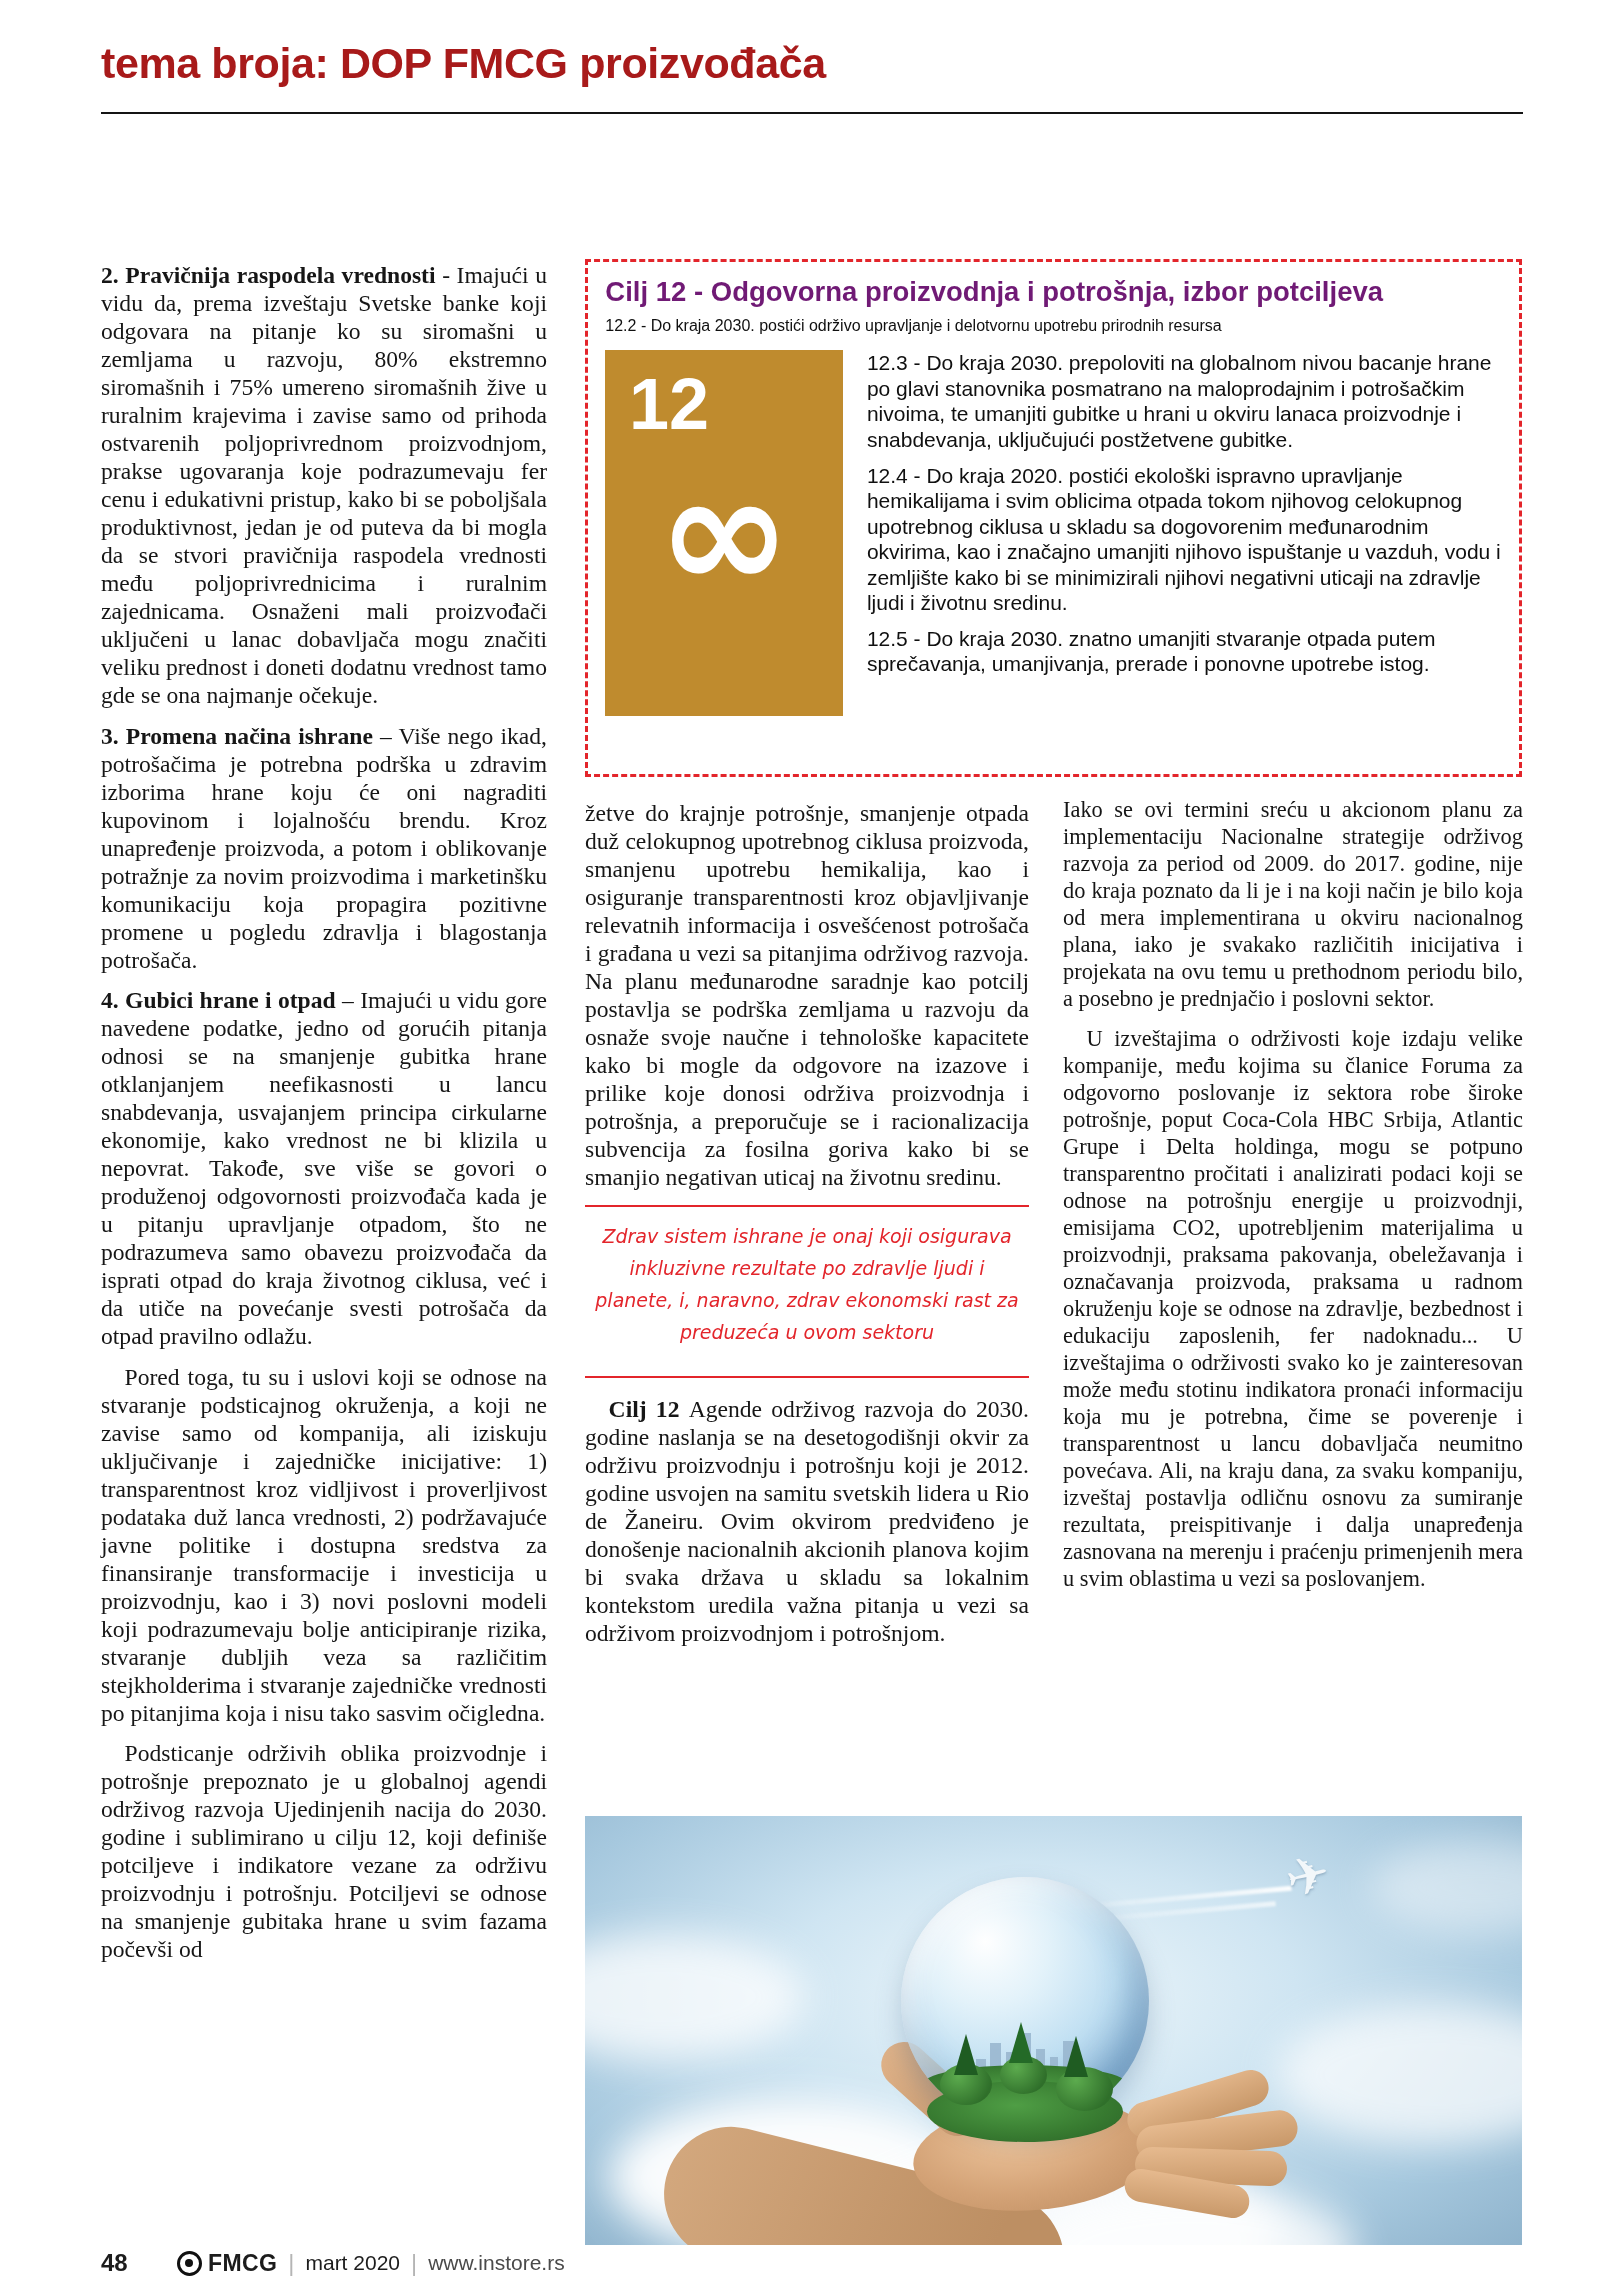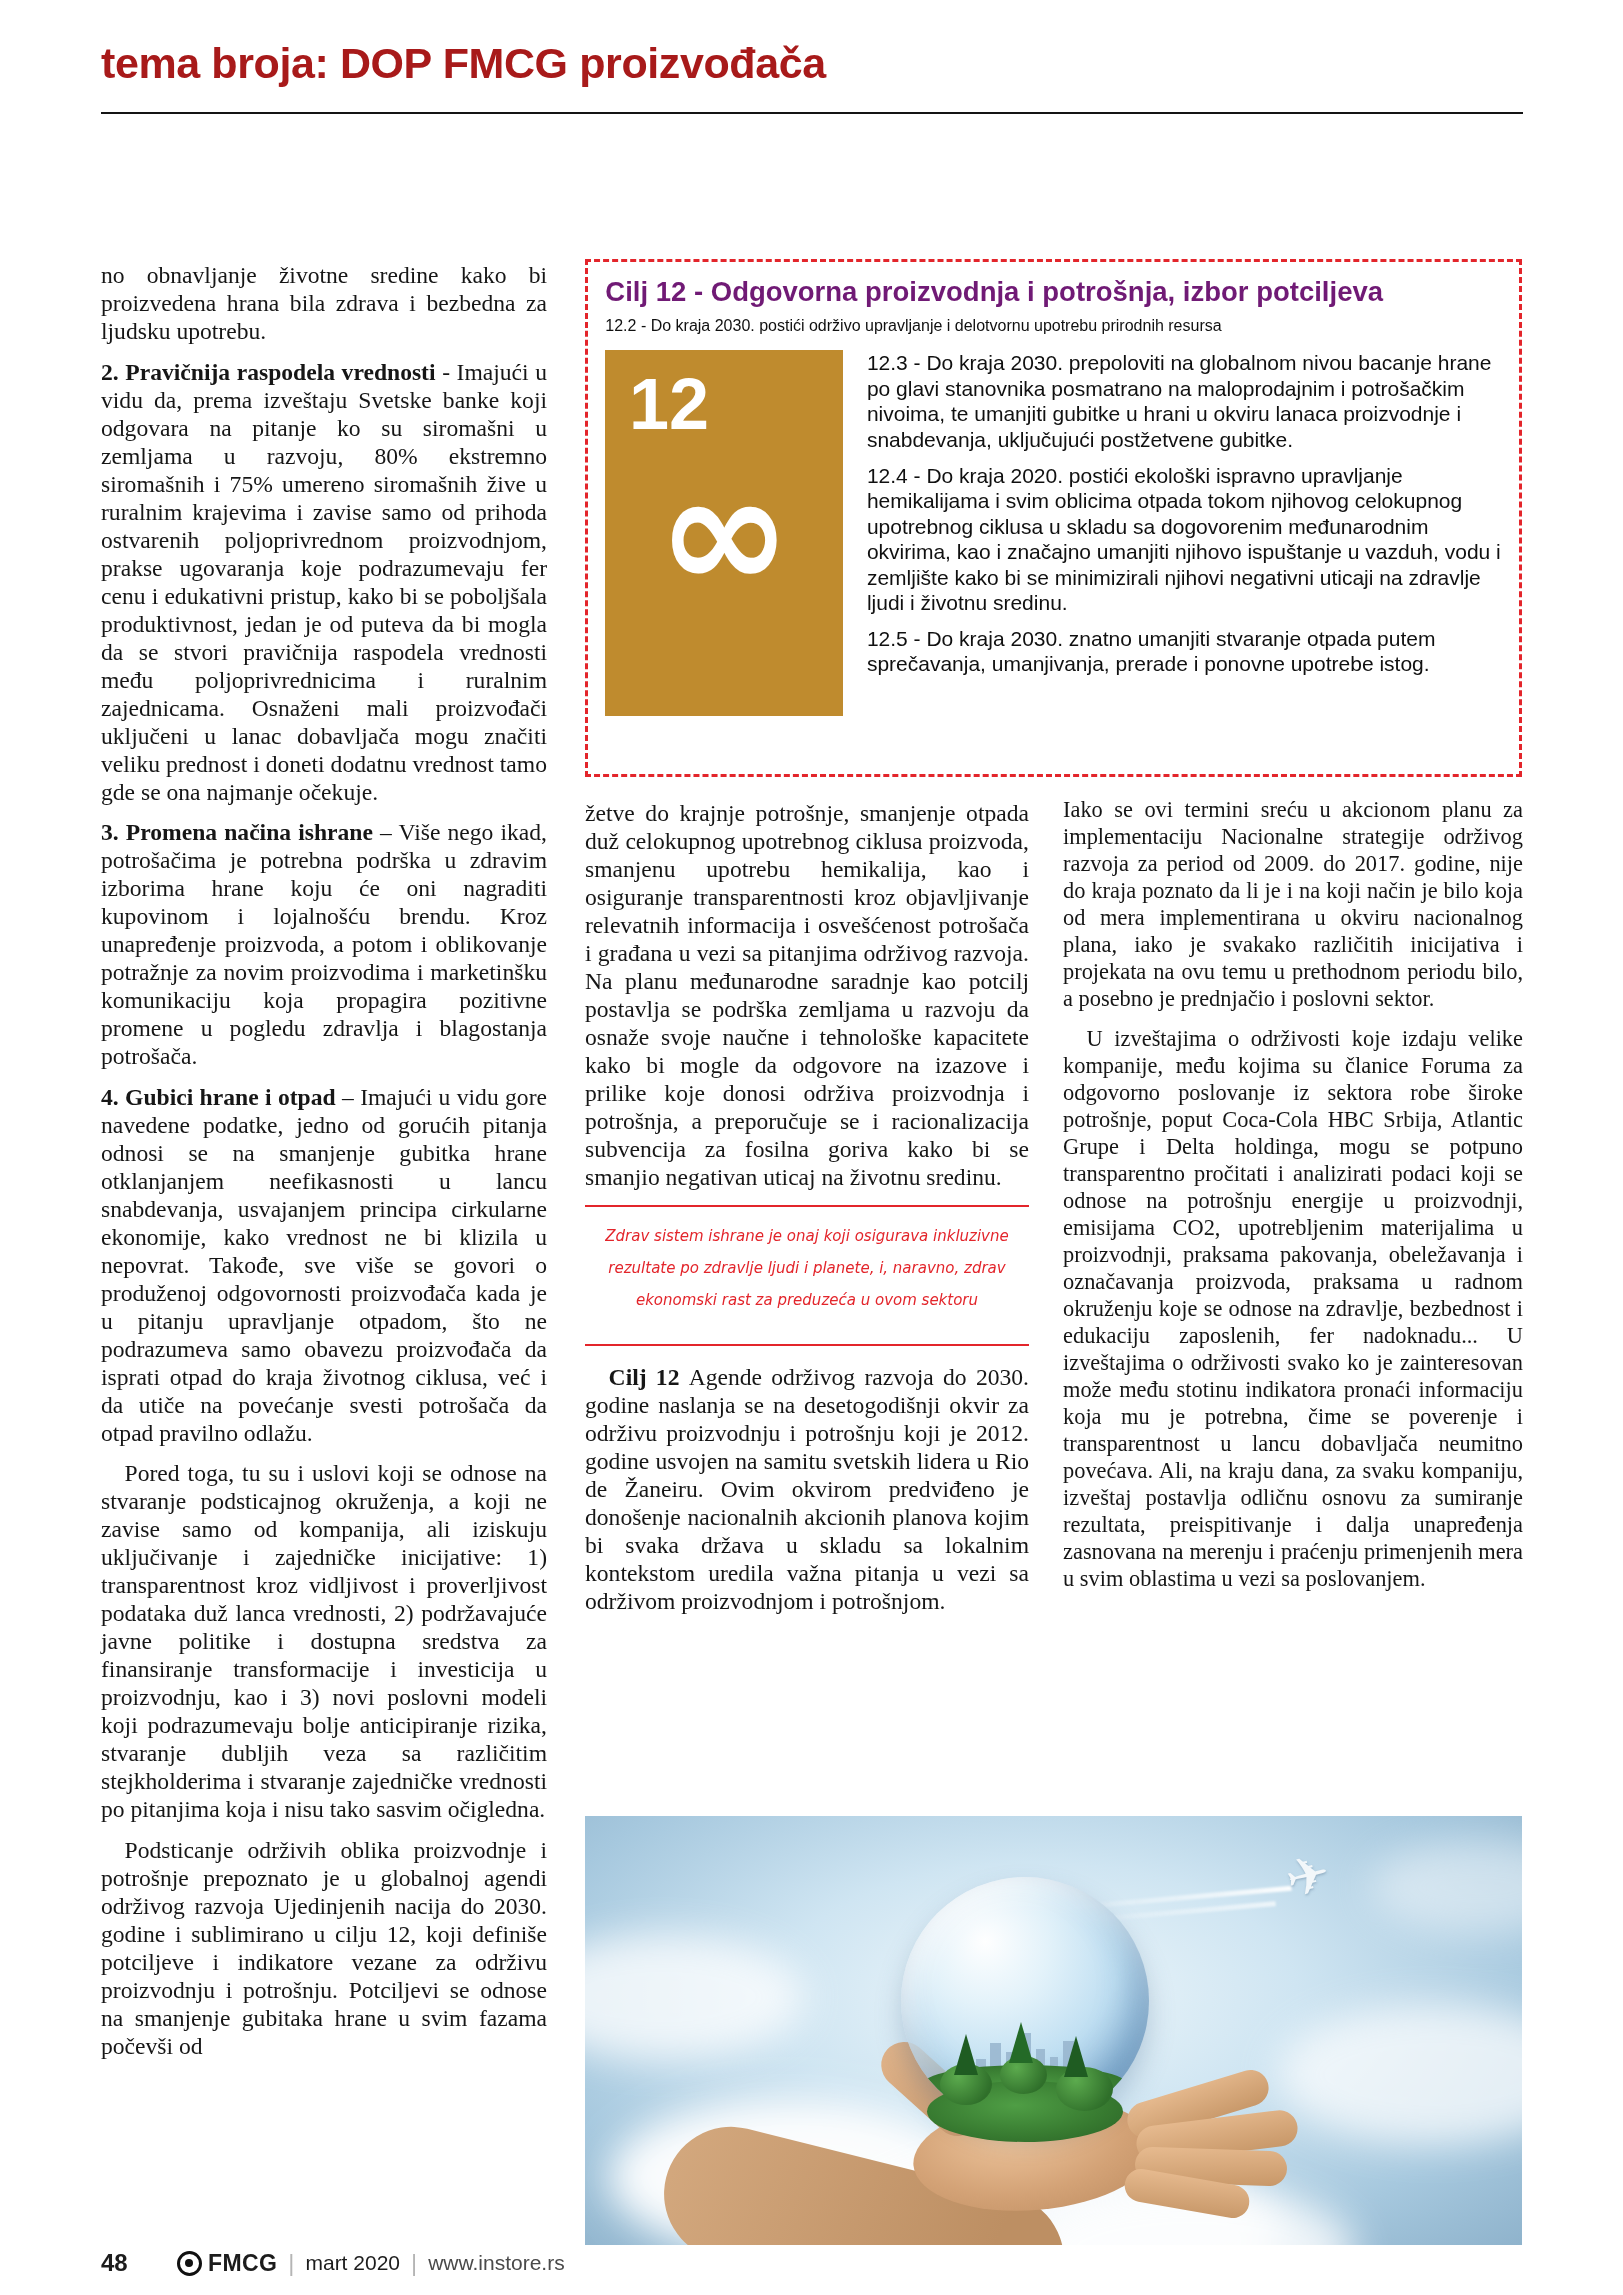--- a/index.html
+++ b/index.html
@@ -31,21 +31,21 @@
   .sdg-tile{flex:0 0 238px;height:366px;background:#bf8b2e;position:relative;color:#fff;}
   .sdg-num{position:absolute;top:17.3px;left:23.6px;font-size:72px;font-weight:700;line-height:1;}
   .sdg-symbol{position:absolute;top:102px;left:0;width:100%;text-align:center;
         font-size:161px;line-height:161px;font-weight:700;font-family:"DejaVu Sans",sans-serif;}
   .box-items{flex:1;font-size:21px;line-height:25.5px;color:#101010;}
   .box-items p{margin:0 0 10.2px;}
 
   
   .pullquote{margin:14px 0 17.3px;border-top:2.4px solid #e3252b;border-bottom:2.4px solid #e3252b;
         padding:12.6px 3.1px 15.7px;}
-  .pq-text{margin:0;font-family:"DejaVu Sans",sans-serif;font-style:italic;font-size:15px;
+  .pq-text{margin:0;font-family:"DejaVu Sans",sans-serif;font-style:italic;font-size:19px;
         line-height:32px;color:#e3252b;text-align:center;}
 
   
   .photo{position:absolute;left:585px;top:1816px;width:937px;height:429px;overflow:hidden;
         background:radial-gradient(ellipse at 48% 42%, #eef7fb 0%, #cfe5f2 38%, #a6c8de 75%, #8fb3cc 100%);}
   .cloud{position:absolute;background:#fff;border-radius:50%;filter:blur(19px);}
   .cl1{left:-63px;top:118px;width:283px;height:126px;opacity:.75;}
   .cl2{left:23.6px;top:283px;width:361px;height:157px;opacity:.95;}
   .cl3{left:691px;top:188px;width:314px;height:141px;opacity:.7;}
   .cl4{left:259px;top:338px;width:440px;height:173px;opacity:.85;}
@@ -106,21 +106,20 @@
 </style>
 </head>
 <body>
 
 <div class="page">
 
   <h1 class="page-title">tema broja: DOP FMCG proizvođača</h1>
   <div class="header-rule"></div>
 
   <section class="col col-left">
-    <p><span>no obnavljanje životne sredine kako bi proizvedena hrana bila zdrava i bezbedna za ljudsku upotrebu.</span></p>
     <p><b class="lead">2. Pravičnija raspodela vrednosti </b><span>- Imajući u vidu da, prema izveštaju Svetske banke koji odgovara na pitanje ko su siromašni u zemljama u razvoju, 80% ekstremno siromašnih i 75% umereno siromašnih žive u ruralnim krajevima i zavise samo od prihoda ostvarenih poljoprivrednom proizvodnjom, prakse ugovaranja koje podrazumevaju fer cenu i edukativni pristup, kako bi se poboljšala produktivnost, jedan je od puteva da bi mogla da se stvori pravičnija raspodela vrednosti među poljoprivrednicima i ruralnim zajednicama. Osnaženi mali proizvođači uključeni u lanac dobavljača mogu značiti veliku prednost i doneti dodatnu vrednost tamo gde se ona najmanje očekuje.</span></p>
     <p><b class="lead">3. Promena načina ishrane </b><span>– Više nego ikad, potrošačima je potrebna podrška u zdravim izborima hrane koju će oni nagraditi kupovinom i lojalnošću brendu. Kroz unapređenje proizvoda, a potom i oblikovanje potražnje za novim proizvodima i marketinšku komunikaciju koja propagira pozitivne promene u pogledu zdravlja i blagostanja potrošača.</span></p>
     <p><b class="lead">4. Gubici hrane i otpad </b><span>– Imajući u vidu gore navedene podatke, jedno od gorućih pitanja odnosi se na smanjenje gubitka hrane otklanjanjem neefikasnosti u lancu snabdevanja, usvajanjem principa cirkularne ekonomije, kako vrednost ne bi klizila u nepovrat. Takođe, sve više se govori o produženoj odgovornosti proizvođača kada je u pitanju upravljanje otpadom, što ne podrazumeva samo obavezu proizvođača da isprati otpad do kraja životnog ciklusa, već i da utiče na povećanje svesti potrošača da otpad pravilno odlažu.</span></p>
     <p class="ind"><span>Pored toga, tu su i uslovi koji se odnose na stvaranje podsticajnog okruženja, a koji ne zavise samo od kompanija, ali iziskuju uključivanje i zajedničke inicijative: 1) transparentnost kroz vidljivost i proverljivost podataka duž lanca vrednosti, 2) podržavajuće javne politike i dostupna sredstva za finansiranje transformacije i investicija u proizvodnju, kao i 3) novi poslovni modeli koji podrazumevaju bolje anticipiranje rizika, stvaranje dubljih veza sa različitim stejkholderima i stvaranje zajedničke vrednosti po pitanjima koja i nisu tako sasvim očigledna.</span></p>
     <p class="ind"><span>Podsticanje održivih oblika proizvodnje i potrošnje prepoznato je u globalnoj agendi održivog razvoja Ujedinjenih nacija do 2030. godine i sublimirano u cilju 12, koji definiše potciljeve i indikatore vezane za održivu proizvodnju i potrošnju. Potciljevi se odnose na smanjenje gubitaka hrane u svim fazama počevši od</span></p>
   </section>
 
   <aside class="goal-box">
     <h2>Cilj 12 - Odgovorna proizvodnja i potrošnja, izbor potciljeva</h2>
     <p class="box-sub">12.2 - Do kraja 2030. postići održivo upravljanje i delotvornu upotrebu prirodnih resursa</p>

